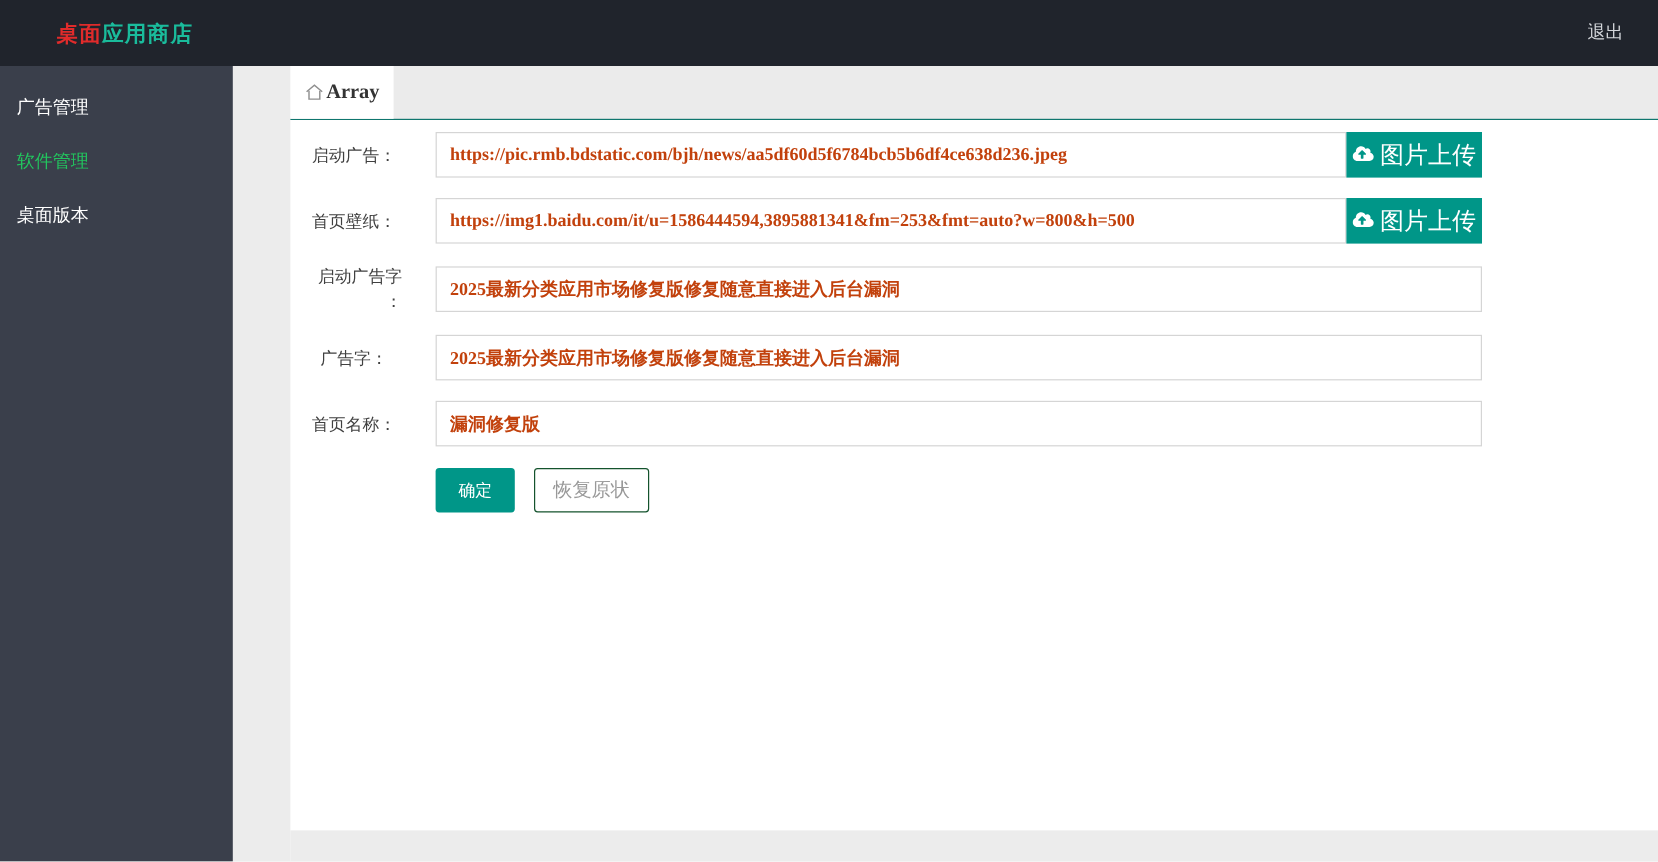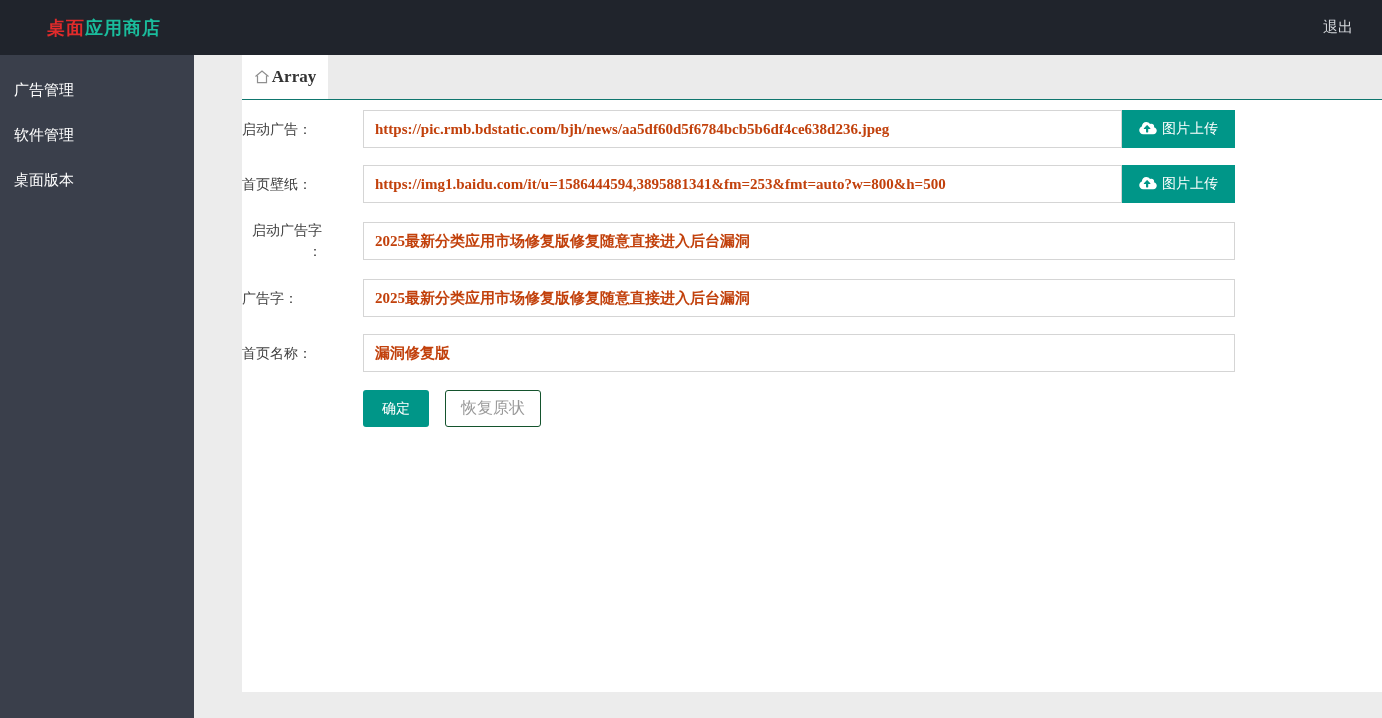--- a/index.html
+++ b/index.html
@@ -36,21 +36,21 @@
     padding-top: 12px;
   }
   .side-item {
     height: 45px;
     line-height: 45px;
     padding-left: 14px;
     font-size: 15px;
     color: #ffffff;
     cursor: pointer;
   }
-  .side-item.dim { color: #ffffff; }
+  .side-item.dim { color: #22c55e; }
 
   
   .main { flex: 1; display: flex; flex-direction: column; background: #fff; }
 
   .breadcrumb-bar {
     height: 45px;
     background: #ebebeb;
     border-bottom: 1px solid #0f766e;
     display: flex;
     flex-shrink: 0;
@@ -75,21 +75,21 @@
   .content { flex: 1; padding-top: 10px; }
 
   
   .form-row { display: flex; align-items: center; margin-bottom: 17px; }
   .form-row.tall { }
   .row-label {
     width: 121px;
     padding-right: 15px;
     flex-shrink: 0;
     display: flex;
-    justify-content: flex-start;
+    justify-content: center;
     align-items: center;
   }
   .row-label span {
     display: inline-block;
     max-width: 80px;
     text-align: right;
     line-break: anywhere;
     word-break: break-all;
     font-size: 14px;
     color: #404040;
@@ -109,21 +109,21 @@
     outline: none;
     min-width: 0;
   }
   .upload-btn {
     width: 113px;
     height: 38px;
     flex-shrink: 0;
     border: none;
     background: #009688;
     color: #fff;
-    font-size: 14px;
+    font-size: 20px;
     font-family: "Liberation Sans", sans-serif;
     display: flex;
     align-items: center;
     justify-content: center;
     gap: 5px;
     cursor: pointer;
   }
 
   .button-row { display: flex; margin-left: 121px; margin-top: 18px; }
   .submit-btn {

